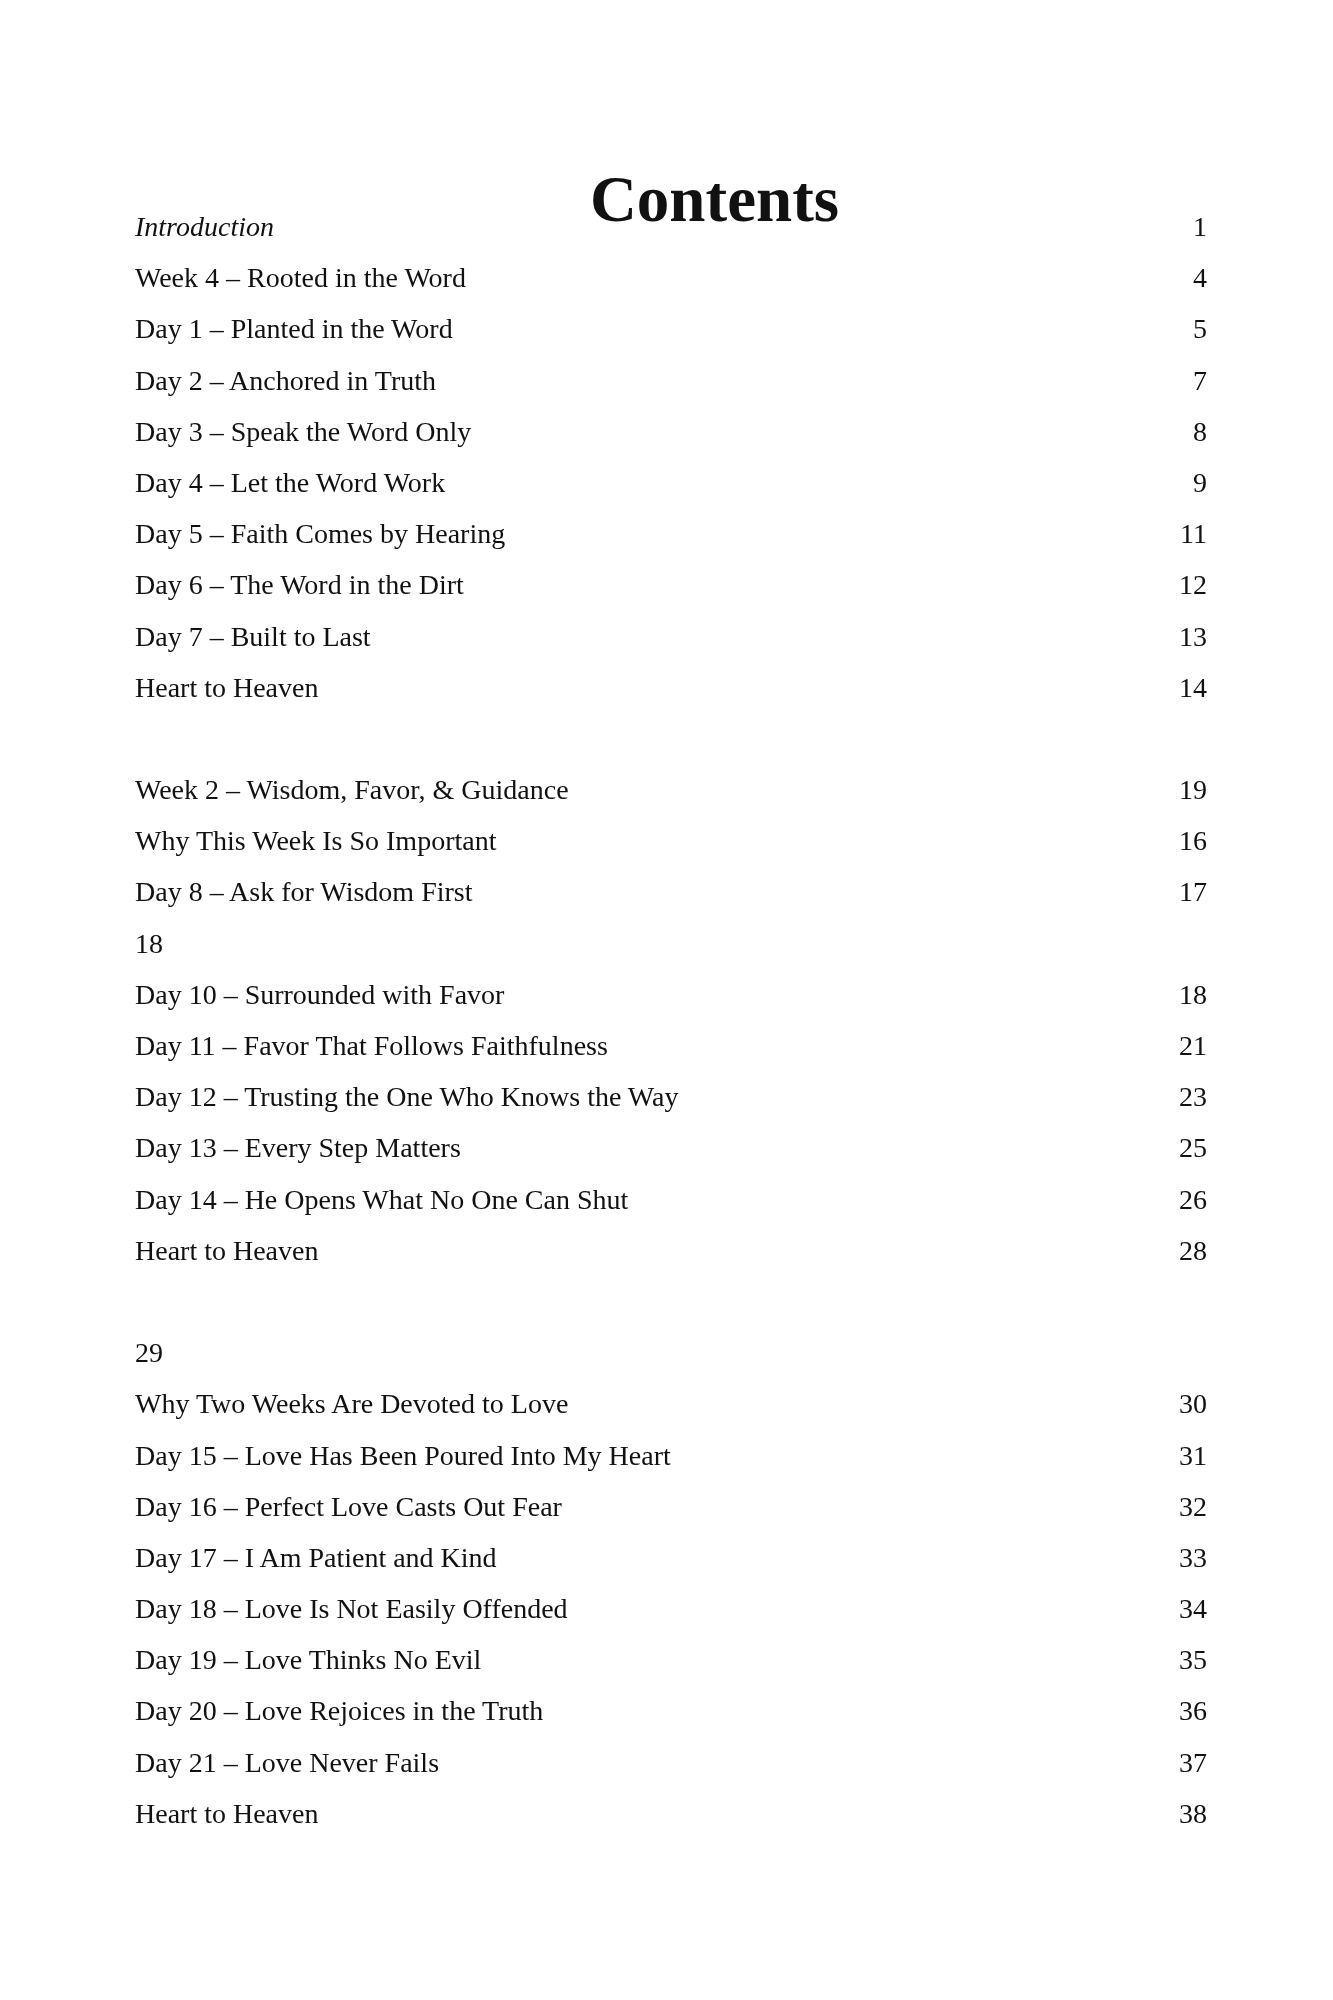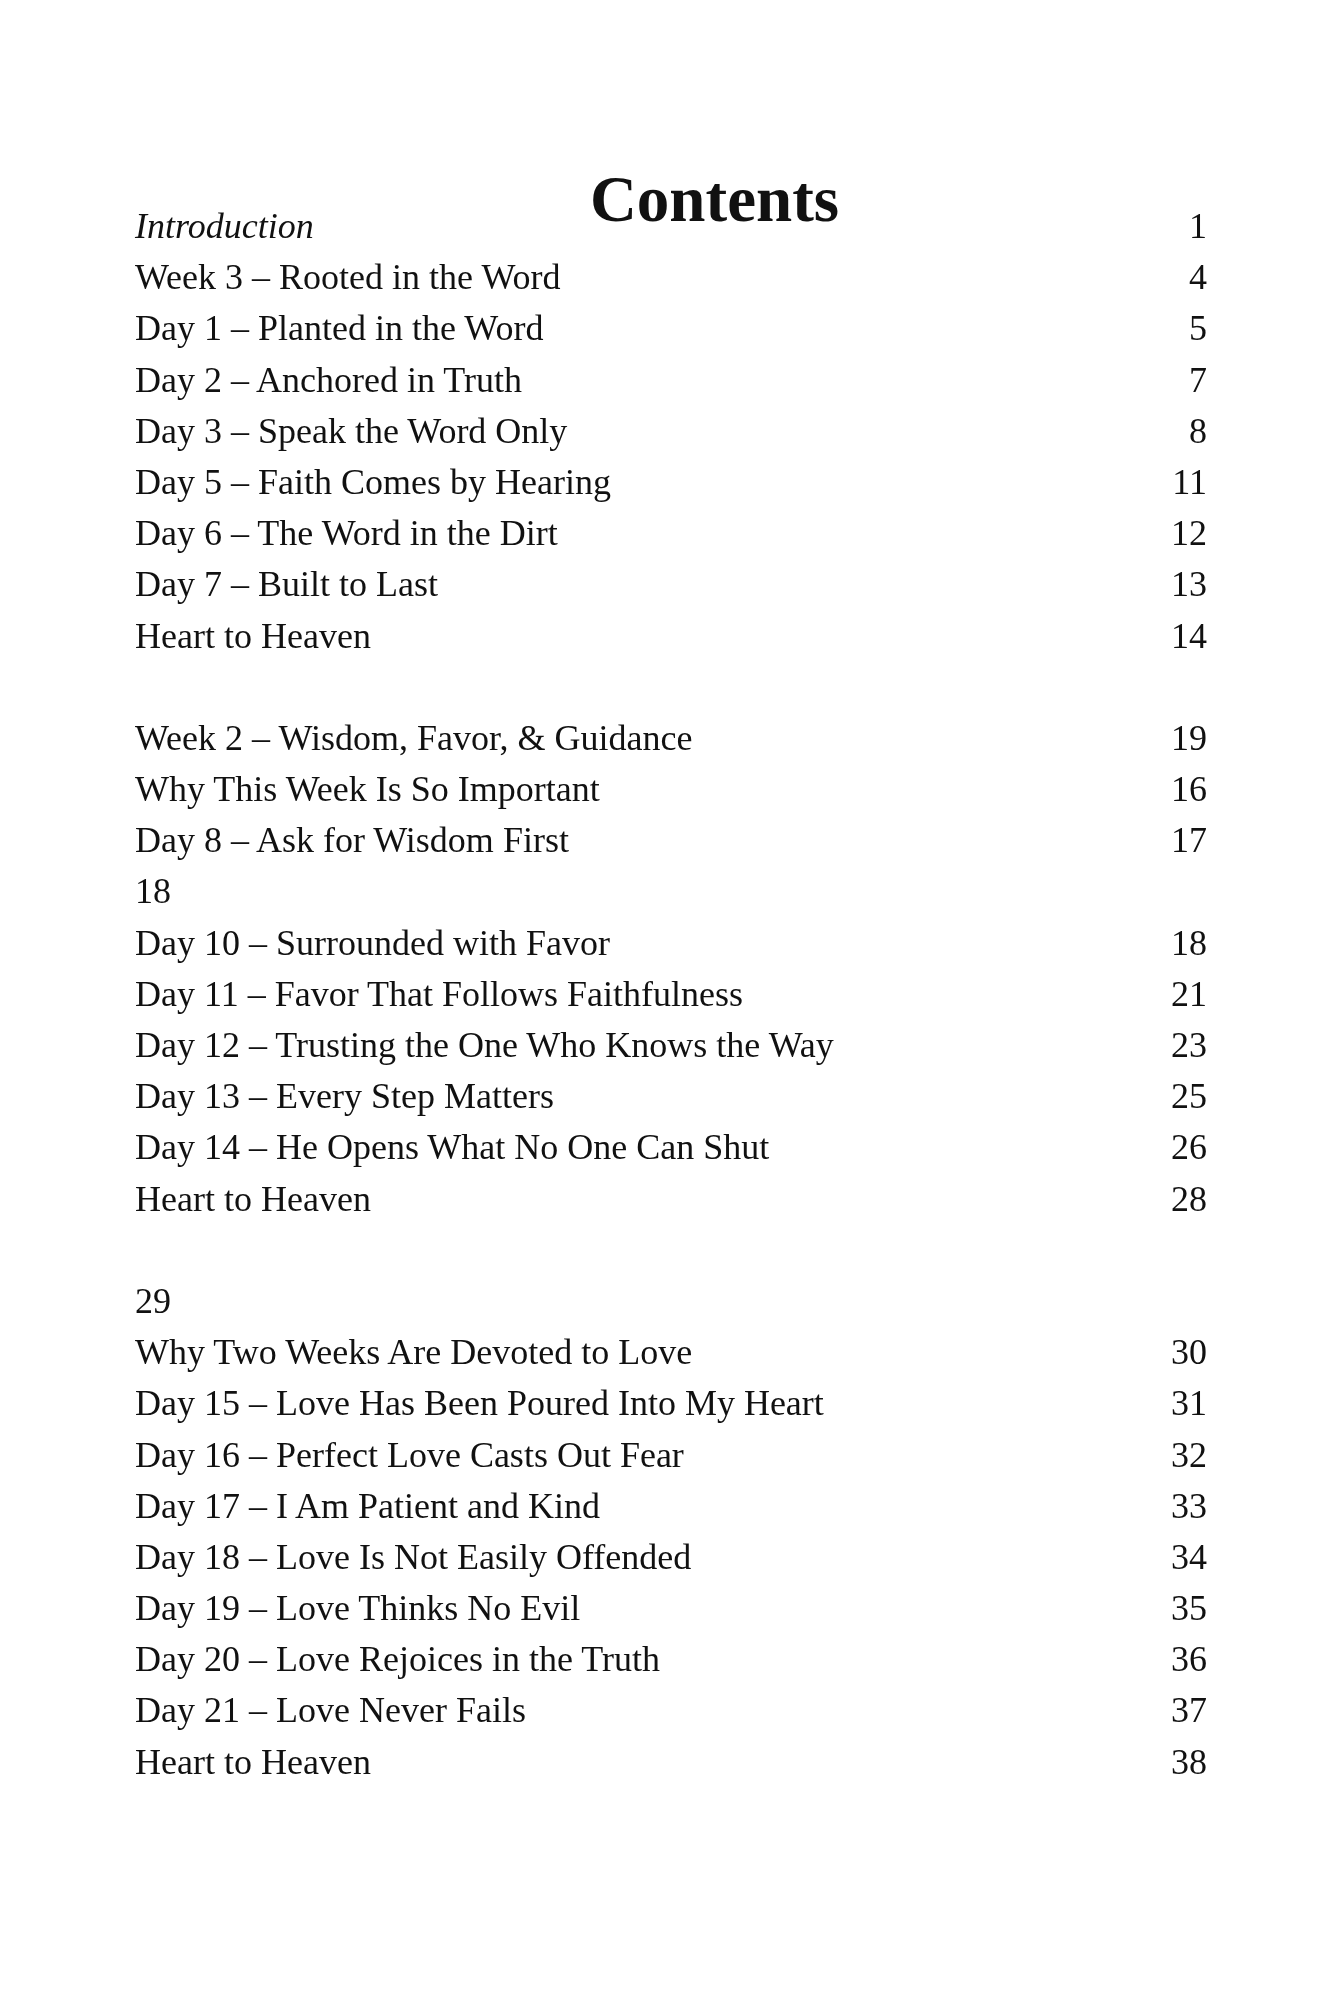--- a/index.html
+++ b/index.html
@@ -2,53 +2,57 @@
 <html><head>
 <meta charset="utf-8">
 <style>
   html, body { margin: 0; padding: 0; background: #ffffff; }
   body { width: 1333px; height: 2000px; position: relative; overflow: hidden;
          font-family: "Liberation Serif", "DejaVu Serif", serif; color: #111111; }
   .title { position: absolute; left: 0; width: 1333px; top: 124px; text-align: center;
            font-size: 65px; font-weight: bold; line-height: 62px; padding-left: 48px; }
   .toc { position: absolute; left: 135px; width: 1072px; top: 201px; }
   .row { display: flex; justify-content: space-between; align-items: baseline;
-         height: 51.2px; line-height: 51.2px; font-size: 36px; }
+         height: 51.2px; line-height: 51.2px; font-size: 28px; }
   .row .label { white-space: nowrap; }
   .row .page { text-align: right; }
   .row.italic .label { font-style: italic; }
   .gap { height: 51.2px; }
 </style>
 </head>
 <body>
 
 <h1 class="title">Contents</h1>
 
 <div class="toc">
 
   <div>
     <div class="row italic">
         <span class="label">Introduction</span>
         <span class="page">1</span>
       </div>
     <div class="row">
-        <span class="label">Week 3 – Rooted in the Word</span>
+        <span class="label">Week 4 – Rooted in the Word</span>
         <span class="page">4</span>
       </div>
     <div class="row">
         <span class="label">Day 1 – Planted in the Word</span>
         <span class="page">5</span>
       </div>
     <div class="row">
         <span class="label">Day 2 – Anchored in Truth</span>
         <span class="page">7</span>
       </div>
     <div class="row">
         <span class="label">Day 3 – Speak the Word Only</span>
         <span class="page">8</span>
+      </div>
+    <div class="row">
+        <span class="label">Day 4 – Let the Word Work</span>
+        <span class="page">9</span>
       </div>
     <div class="row">
         <span class="label">Day 5 – Faith Comes by Hearing</span>
         <span class="page">11</span>
       </div>
     <div class="row">
         <span class="label">Day 6 – The Word in the Dirt</span>
         <span class="page">12</span>
       </div>
     <div class="row">

